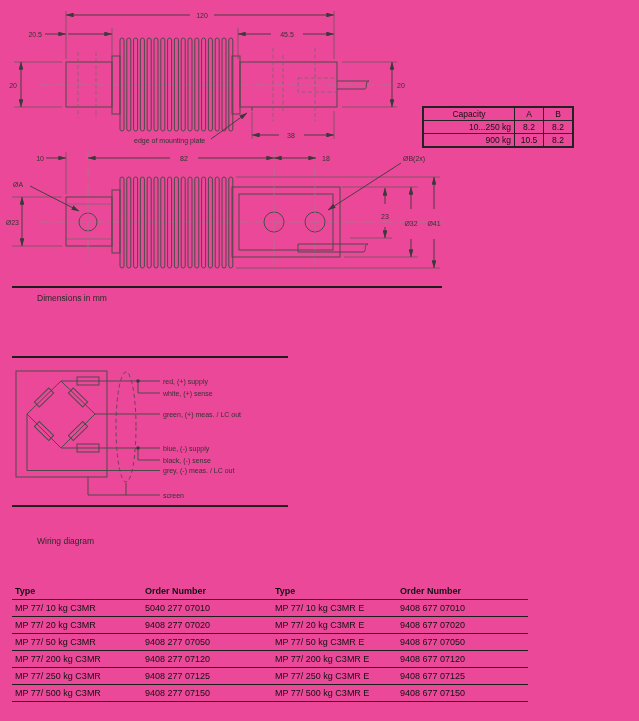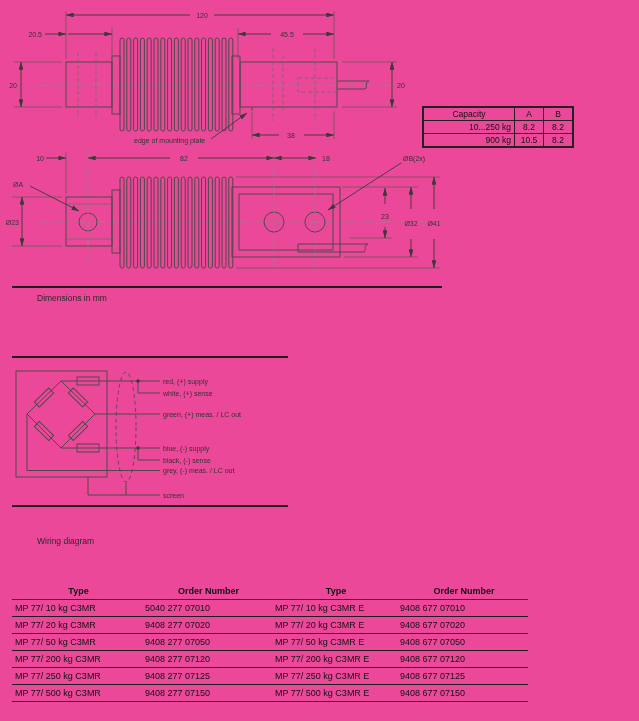--- a/index.html
+++ b/index.html
@@ -13,21 +13,21 @@
   .dash{stroke:#6a6a6a;stroke-width:.7;fill:none;stroke-dasharray:4 2.5;}
   .cl{stroke:#8a8a8a;stroke-width:.7;fill:none;stroke-dasharray:10 3 2 3;}
   .dim{stroke:#3a3a3a;stroke-width:.9;fill:none;}
   .ext{stroke:#5a5a5a;stroke-width:.7;fill:none;}
   .cap-table{position:absolute;left:422px;top:106px;border-collapse:collapse;font-size:8.5px;color:#111;border:2px solid #222;}
   .cap-table th,.cap-table td{border:1px solid #222;padding:0 3px;height:12px;line-height:12px;font-weight:normal;}
   .cap-table th{text-align:center;}
   .cap-table td.num{text-align:center;width:22px;}
   .cap-table td.cap{text-align:right;width:84px;}
   .ord-table{position:absolute;left:12px;top:584px;border-collapse:collapse;font-size:9px;color:#111;table-layout:fixed;}
-  .ord-table th{text-align:center;font-weight:bold;border-bottom:1.5px solid #1d1d1d;padding:2px 0 3px 3px;}
+  .ord-table th{text-align:left;font-weight:bold;border-bottom:1.5px solid #1d1d1d;padding:2px 0 3px 3px;}
   .ord-table td{border-bottom:1.5px solid #1d1d1d;padding:3px 0 3px 3px;white-space:nowrap;overflow:hidden;}
 </style>
 </head>
 <body>
 
 <div class="page">
 
   <svg style="left:0;top:0" width="560" height="290" viewBox="0 0 560 290">
     <defs>
       <marker id="ah" viewBox="0 0 10 6" refX="9.6" refY="3" markerWidth="8" markerHeight="4.8" orient="auto-start-reverse" markerUnits="userSpaceOnUse">

